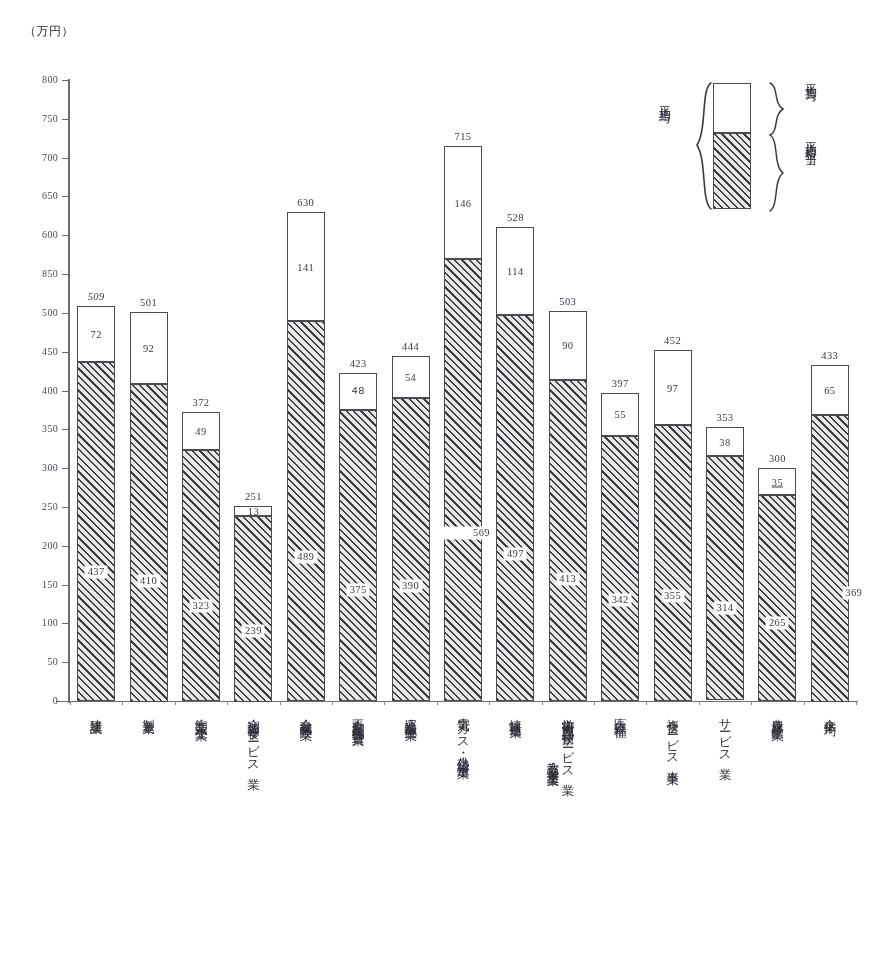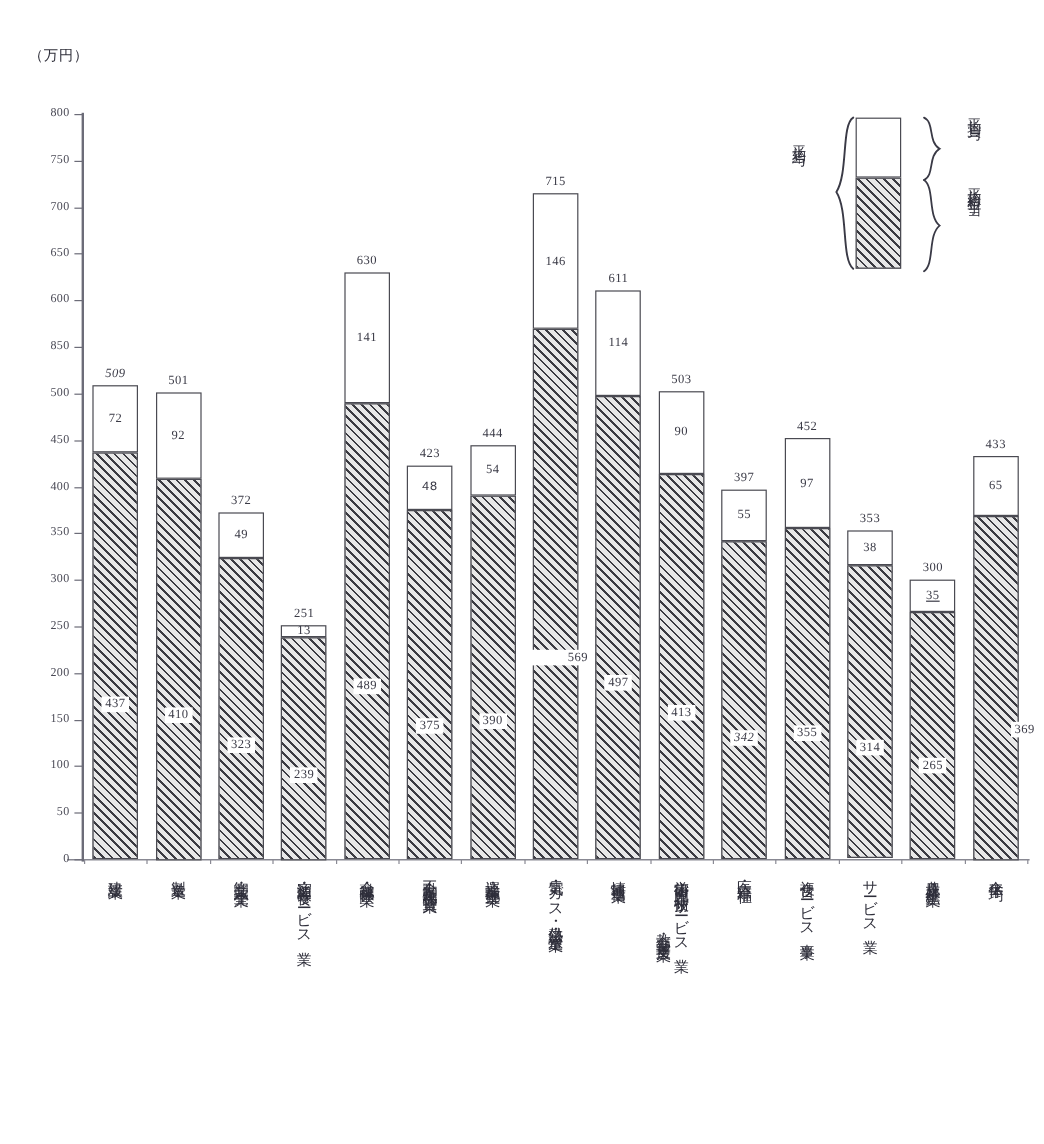--- a/index.html
+++ b/index.html
@@ -11,21 +11,21 @@
     width: 870px;
     height: 953px;
     font-family: "Liberation Serif", "DejaVu Serif", serif;
     color: #3a3a46;
     position: relative;
     overflow: hidden;
   }
 
   #chart-root {
     position: absolute;
-    left: 0; top: 16px;
+    left: 0; top: 1px;
     width: 870px;
     height: 859px;
   }
 
   
   .unit-label {
     position: absolute;
     left: 24px;
     top: 22px;
     font-size: 12px;
@@ -323,34 +323,34 @@
         <div class="seg seg-salary" style="top: 113.332px; height: 441.686px;"></div>
         <div class="seg-value" style="top: 56.6662px;">146</div>
         <div class="seg-value boxed" style="top: 387.178px; padding-left: 40px;">569</div>
         <div class="bar-total" style="top: -15px;">715</div>
       </div>
       <div class="bar-group" style="left: 496.4px; top: 225.711px; width: 38px; height: 474.289px;">
         <div class="seg seg-bonus" style="top: 0px; height: 88.4925px;"></div>
         <div class="seg seg-salary" style="top: 88.4925px; height: 385.796px;"></div>
         <div class="seg-value" style="top: 44.2462px;">114</div>
         <div class="seg-value boxed" style="top: 327.686px;">497</div>
-        <div class="bar-total" style="top: -15px;">611</div>
+        <div class="bar-total" style="top: -15px;">528</div>
       </div>
       <div class="bar-group" style="left: 548.8px; top: 309.546px; width: 38px; height: 390.454px;">
         <div class="seg seg-bonus" style="top: 0px; height: 69.8625px;"></div>
         <div class="seg seg-salary" style="top: 69.8625px; height: 320.591px;"></div>
         <div class="seg-value" style="top: 34.9312px;">90</div>
         <div class="seg-value boxed" style="top: 268.629px;">413</div>
         <div class="bar-total" style="top: -15px;">503</div>
       </div>
       <div class="bar-group" style="left: 601.2px; top: 391.829px; width: 38px; height: 308.171px;">
         <div class="seg seg-bonus" style="top: 0px; height: 42.6938px;"></div>
         <div class="seg seg-salary" style="top: 42.6938px; height: 265.478px;"></div>
         <div class="seg-value" style="top: 21.3469px;">55</div>
-        <div class="seg-value boxed" style="top: 207.29px; font-style: italic;">342</div>
+        <div class="seg-value boxed" style="top: 207.29px;">342</div>
         <div class="bar-total" style="top: -15px;">397</div>
       </div>
       <div class="bar-group" style="left: 653.6px; top: 349.135px; width: 38px; height: 350.865px;">
         <div class="seg seg-bonus" style="top: 0px; height: 75.2963px;"></div>
         <div class="seg seg-salary" style="top: 75.2963px; height: 275.569px;"></div>
         <div class="seg-value" style="top: 37.6481px;">97</div>
         <div class="seg-value boxed" style="top: 246.149px;">355</div>
         <div class="bar-total" style="top: -15px;">452</div>
       </div>
       <div class="bar-group" style="left: 706px; top: 425.984px; width: 38px; height: 274.016px;">

